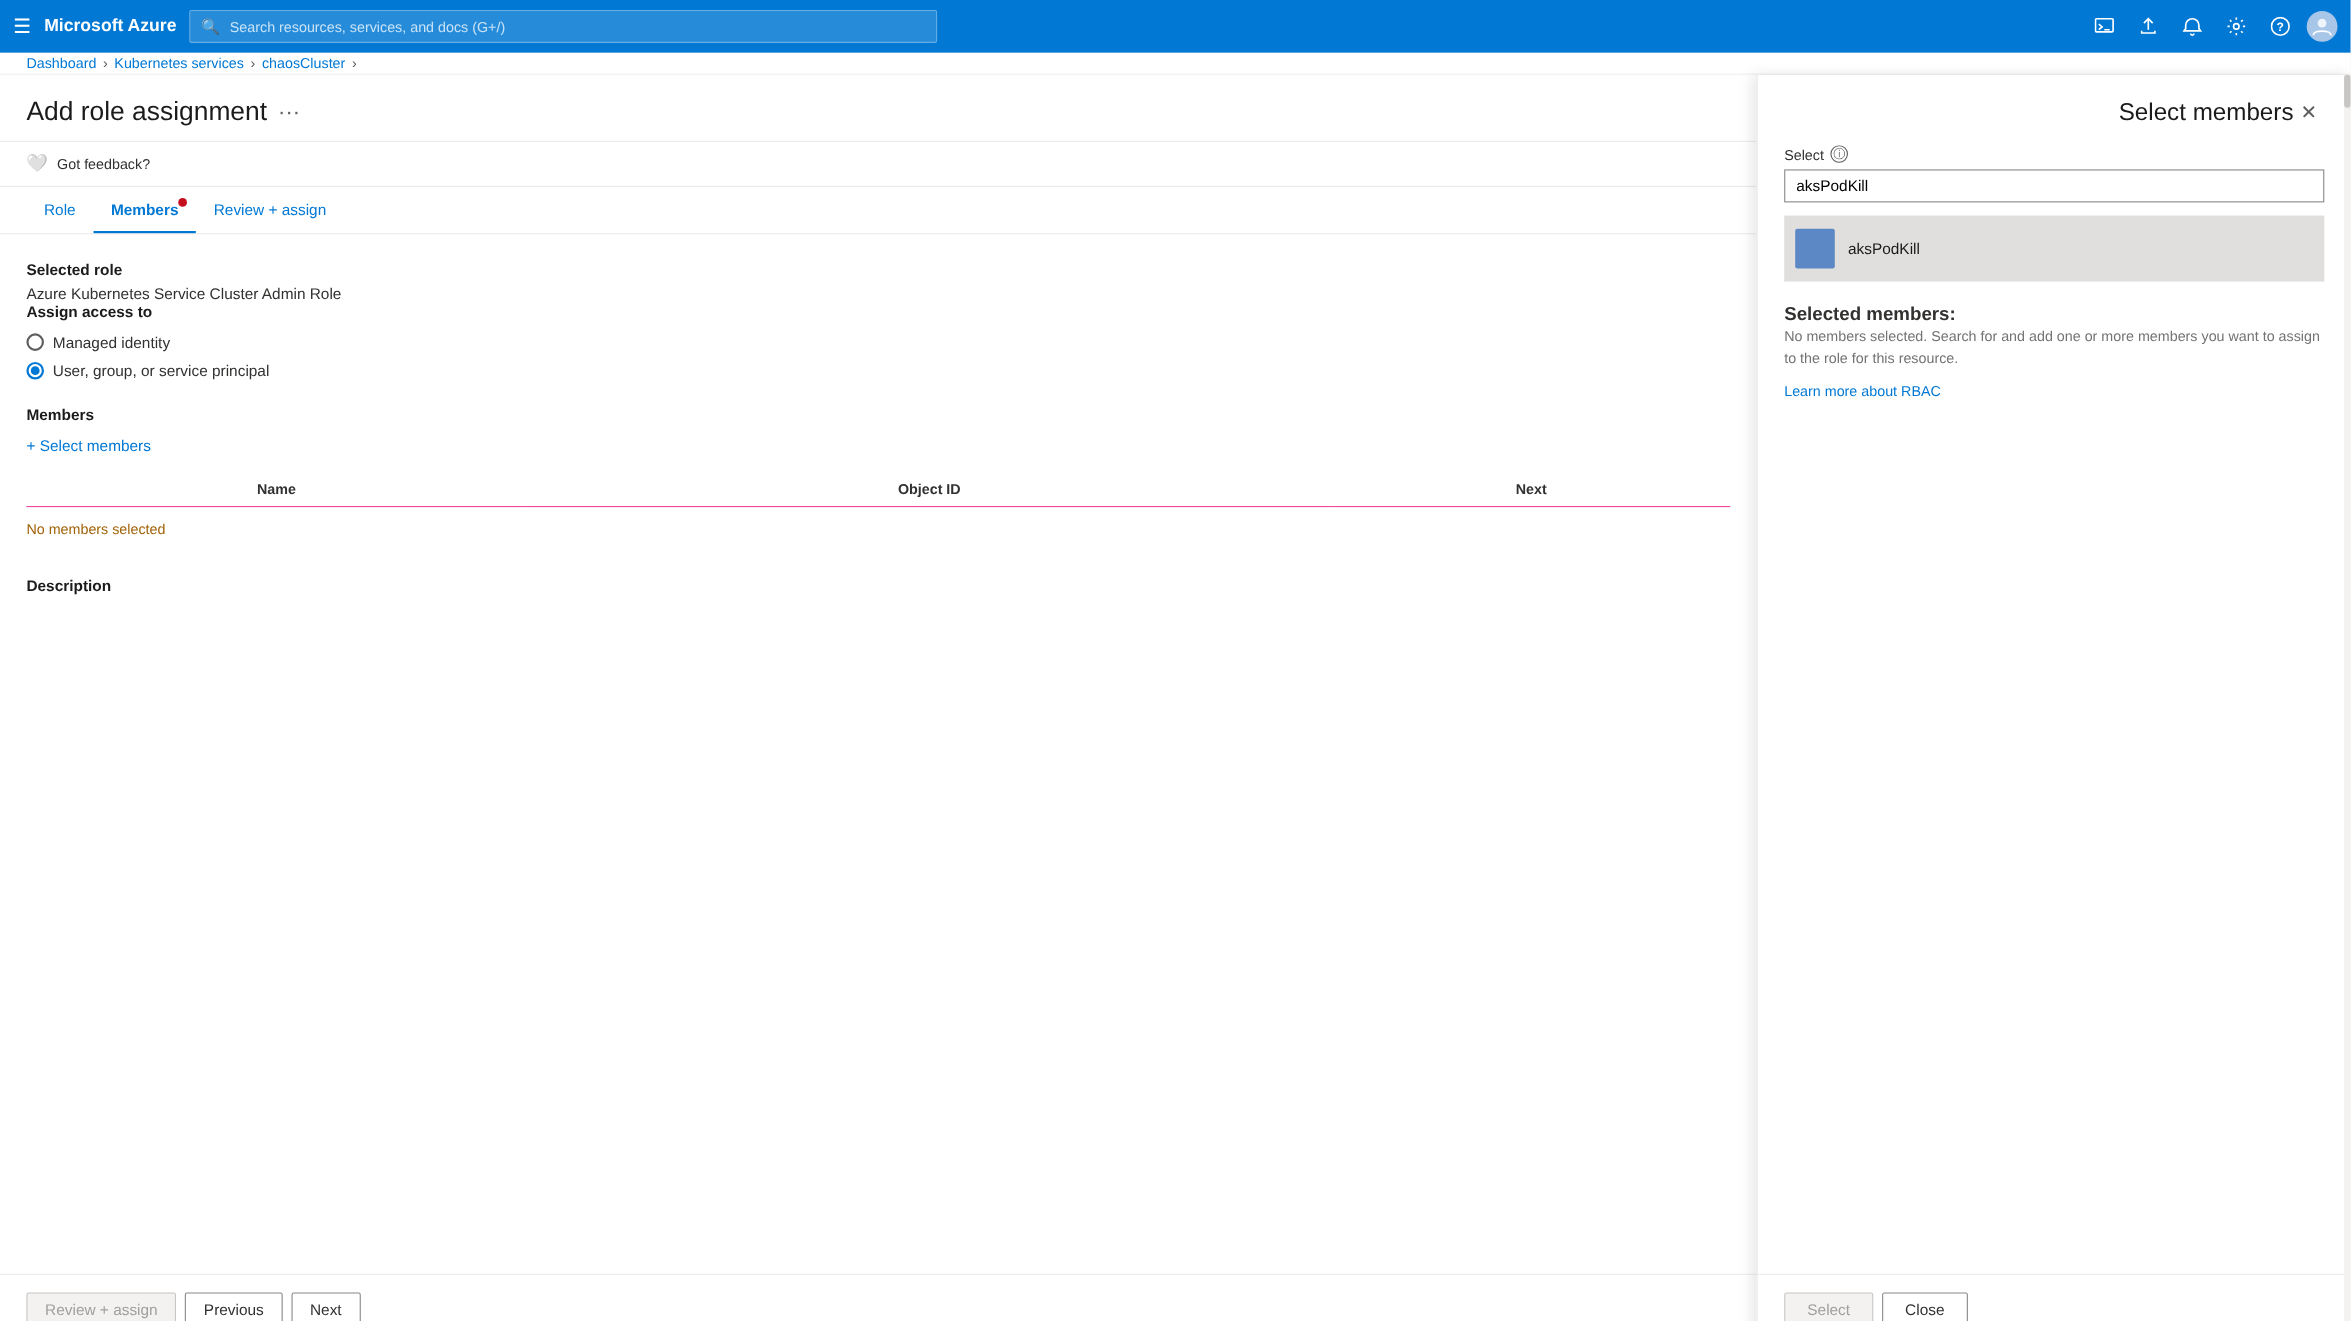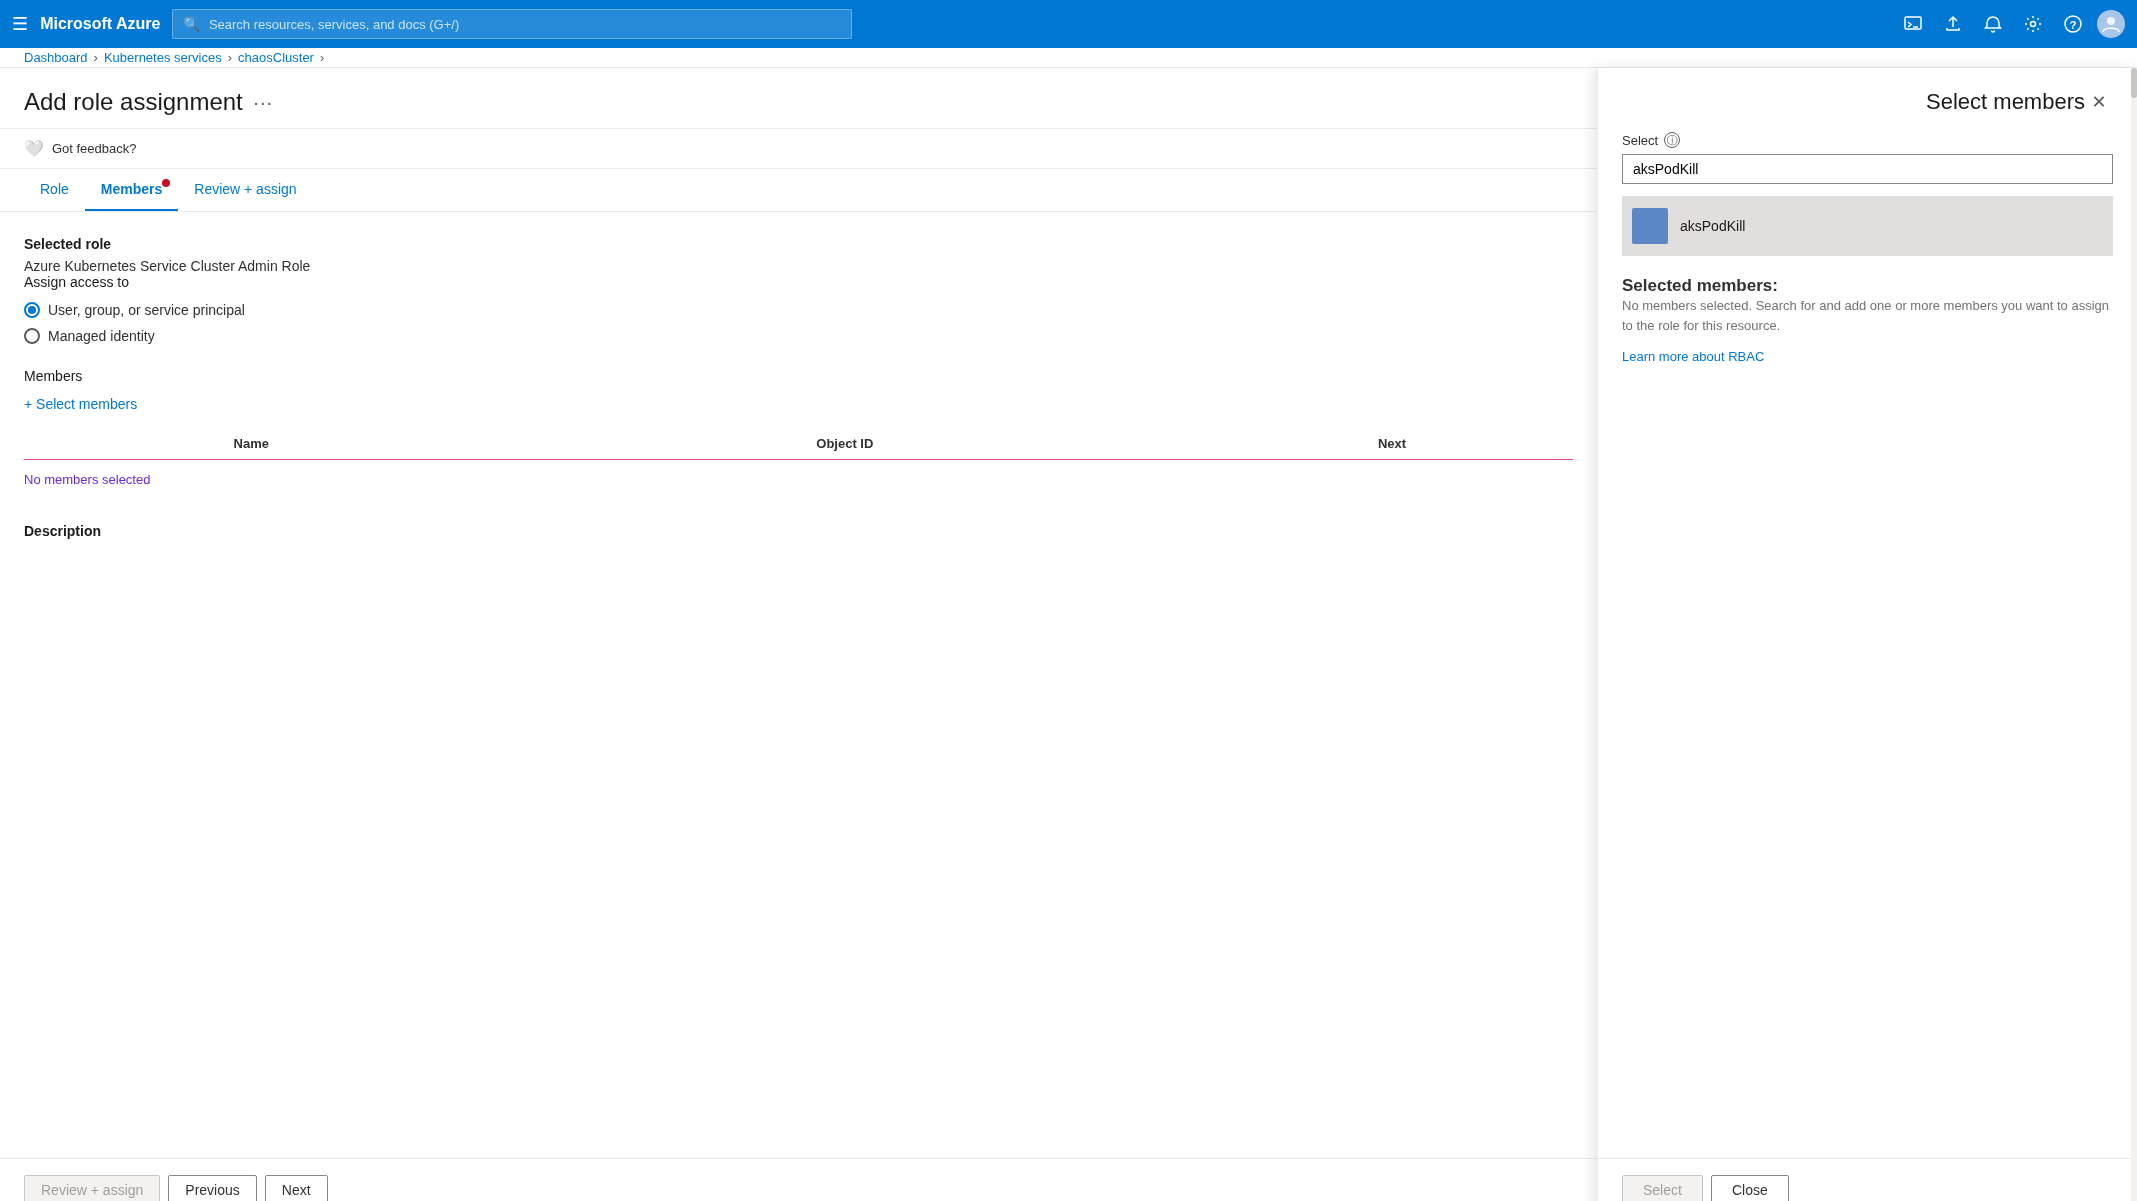--- a/index.html
+++ b/index.html
@@ -116,21 +116,21 @@
       width: 8px; height: 8px; background: #c50f1f; border-radius: 50%;
       position: absolute; top: 10px; right: 8px;
     }
 
     
     .content { padding: 24px; }
 
     .section-label { font-size: 14px; font-weight: 600; color: #1b1b1b; margin-bottom: 6px; }
     .section-value { font-size: 14px; color: #323130; }
 
-    .section-title { font-size: 14px; font-weight: 400; margin-bottom: 12px; color: #1b1b1b; }
+    .section-title { font-size: 14px; font-weight: 700; margin-bottom: 12px; color: #1b1b1b; }
 
     .radio-group { display: flex; flex-direction: column; gap: 10px; margin-bottom: 24px; }
     .radio-item { display: flex; align-items: center; gap: 8px; font-size: 14px; color: #323130; cursor: pointer; }
     .radio-circle {
       width: 16px; height: 16px; border-radius: 50%;
       border: 2px solid #0078d4;
       display: flex; align-items: center; justify-content: center;
       flex-shrink: 0;
     }
     .radio-circle.selected::after {
@@ -142,21 +142,21 @@
     .members-section { margin-bottom: 24px; }
     .select-members-link {
       color: #0078d4; font-size: 14px; cursor: pointer; display: flex; align-items: center; gap: 4px; margin-bottom: 16px;
     }
 
     .table { width: 100%; border-collapse: collapse; }
     .table th {
       text-align: center; font-size: 13px; font-weight: 700;
       color: #323130; padding: 8px 0; border-bottom: 1px solid #ec4899;
     }
-    .table td { font-size: 13px; color: #6d28d9; padding: 12px 0; }
+    .table td { font-size: 13px; color: #a16207; padding: 12px 0; }
 
     .description-section .section-label { margin-bottom: 4px; }
 
     
     .bottom-bar {
       position: absolute; bottom: 0; left: 0; right: 0;
       background: white; border-top: 1px solid #edebe9;
       padding: 16px 24px; display: flex; gap: 8px; align-items: center;
       z-index: 10;
     }
@@ -335,26 +335,26 @@
 
       <div>
         <div class="section-label">Selected role</div>
         <div class="section-value">Azure Kubernetes Service Cluster Admin Role</div>
       </div>
 
       <div>
         <div class="section-title">Assign access to</div>
         <div class="radio-group">
           <label class="radio-item">
+            <div class="radio-circle unselected"></div>
+            <span>Managed identity</span>
+          </label>
+          <label class="radio-item">
             <div class="radio-circle selected"></div>
             <span>User, group, or service principal</span>
-          </label>
-          <label class="radio-item">
-            <div class="radio-circle unselected"></div>
-            <span>Managed identity</span>
           </label>
         </div>
       </div>
 
       <div class="members-section">
         <div class="section-title">Members</div>
         <div class="select-members-link">+ Select members</div>
 
         <table class="table">
           <thead>

